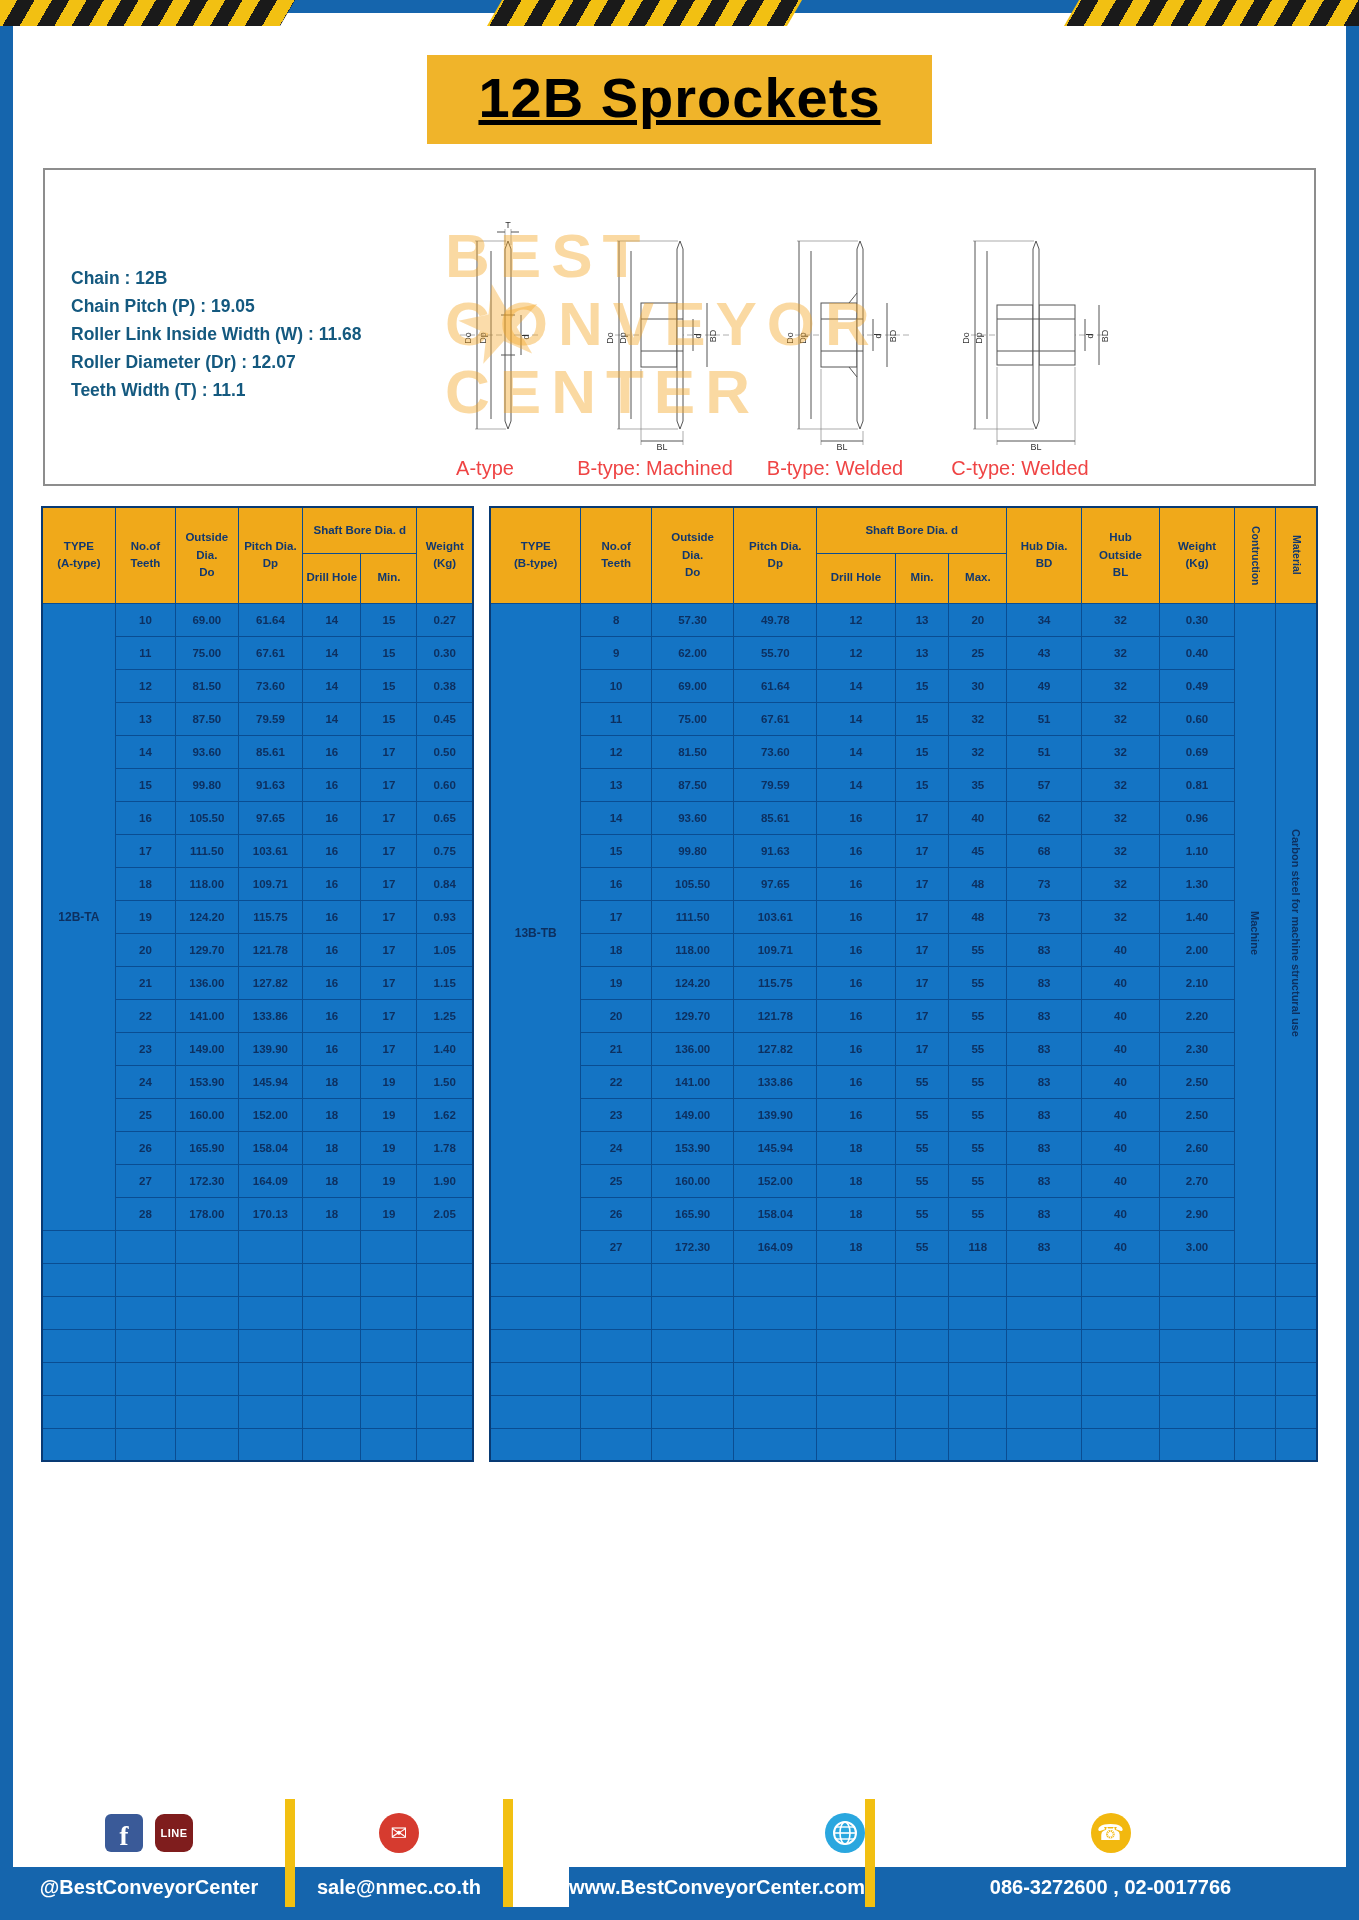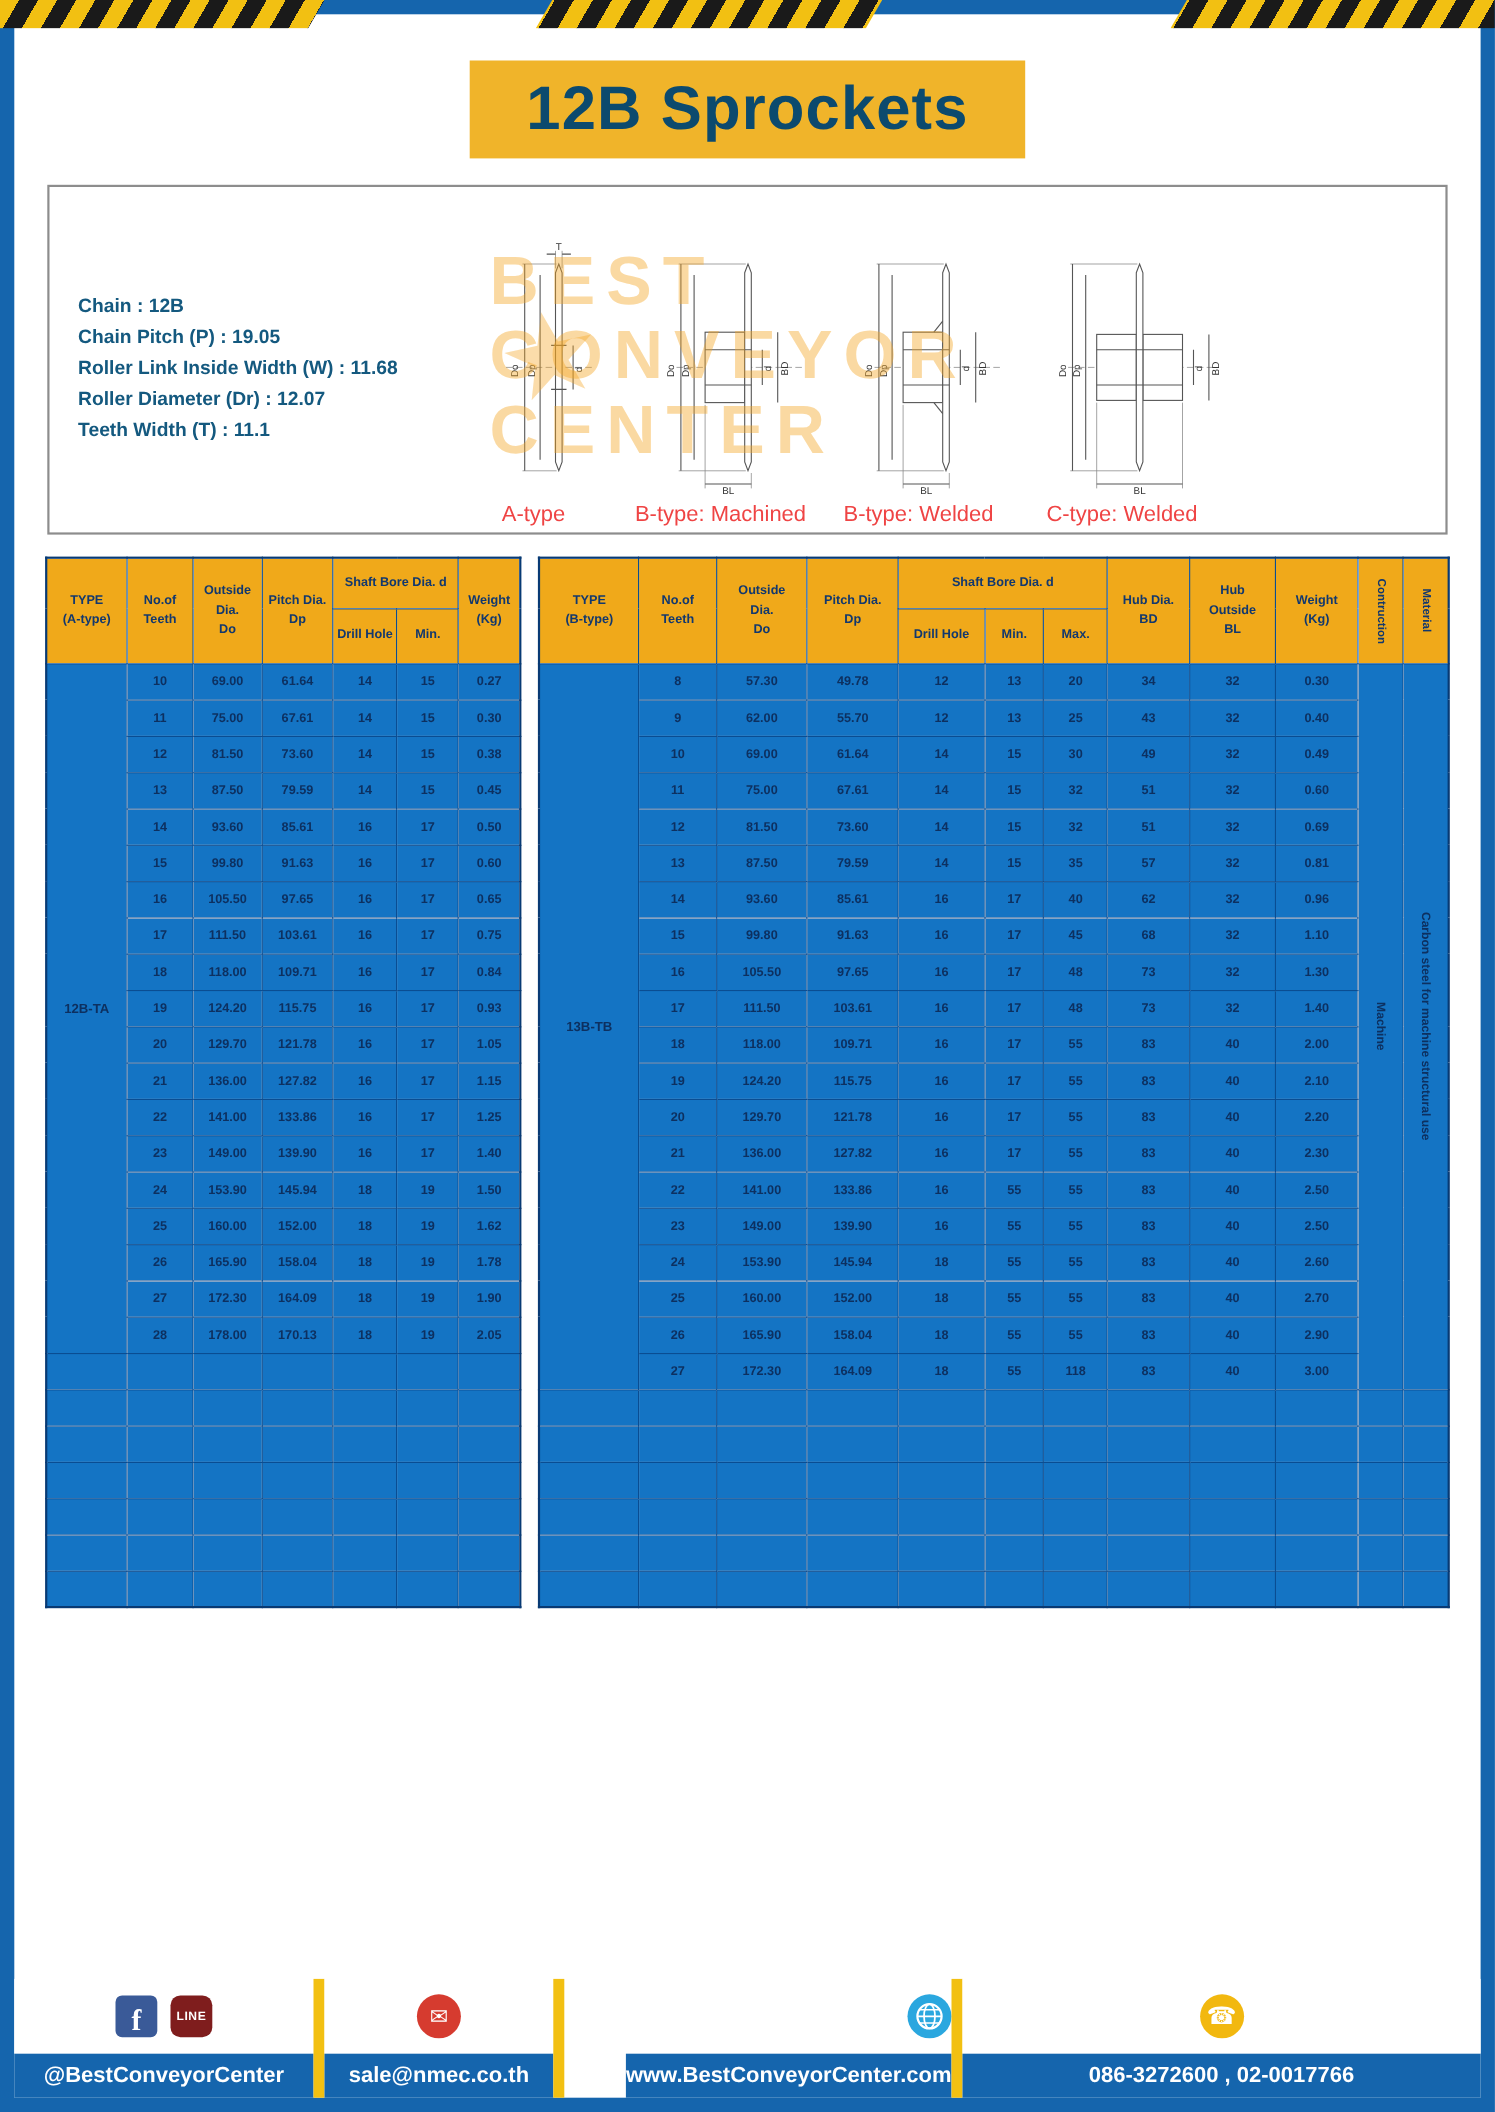--- a/index.html
+++ b/index.html
@@ -20,21 +20,21 @@
   }
   .hz1 { left:0; width:295px; clip-path:polygon(0 0,100% 0,calc(100% - 15px) 100%,0 100%); }
   .hz2 { left:487px; width:315px; clip-path:polygon(15px 0,100% 0,calc(100% - 15px) 100%,0 100%); }
   .hz3 { right:0; width:295px; clip-path:polygon(15px 0,100% 0,100% 100%,0 100%); }
 
   .banner {
     width:505px; margin:42px auto 0; background:#f0b42a;
     text-align:center; padding:10px 0 14px;
   }
   .banner h1 {
-    margin:0; font-size:56px; font-weight:bold; color:#0c4a6e; letter-spacing:1px;
+    margin:0; font-size:56px; font-weight:bold; color:#000000; letter-spacing:1px;text-decoration:underline;
   }
 
   
   .specbox {
     margin:24px 30px 0; border:2px solid #8d8d8d; height:318px; position:relative;
     background:#fff;
   }
   .specs {
     position:absolute; left:26px; top:94px; z-index:4;
     color:#14597f; font-weight:bold; font-size:17.5px; line-height:1.6;

